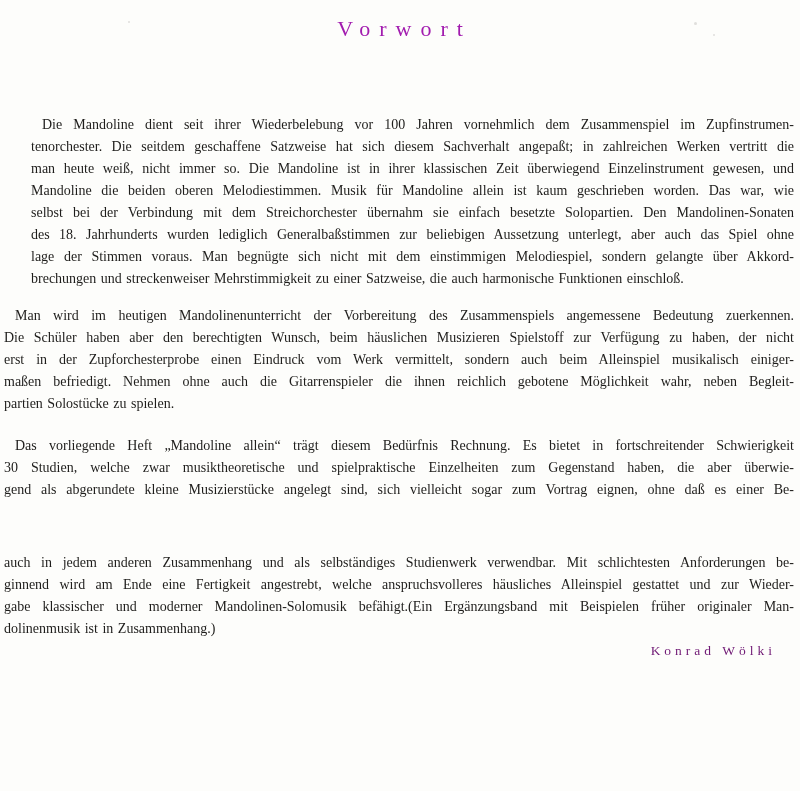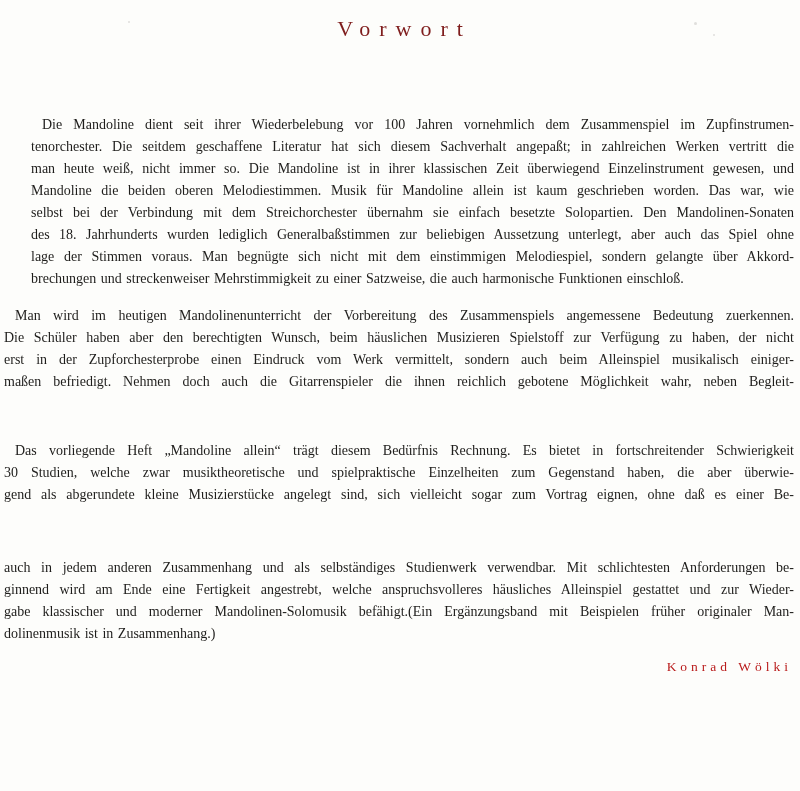--- a/index.html
+++ b/index.html
@@ -16,46 +16,46 @@
   }
   .title {
     margin: 0;
     padding-top: 14px;
     padding-left: 9px; 
     text-align: center;
     font-size: 22px;
     font-weight: normal;
     letter-spacing: 9px;
     line-height: 30px;
-    color: #7f1d1d;
+    color: #a21caf;
   }
   .para {
     padding: 0 6px 0 4px;
     font-size: 14px;
     line-height: 22px;
     word-spacing: 1px;
   }
   .para-1 { margin-top: 70px; margin-left: 27px; }
   .para-2 { margin-top: 15px; }
-  .para-3 { margin-top: 47px; }
+  .para-3 { margin-top: 20px; }
   .para-4 { margin-top: 51px; }
   .line {
     text-align: justify;
     text-align-last: justify;
     white-space: normal;
   }
   .line.first { text-indent: 11px; }
   .line.last { text-align-last: left; }
   .signature {
-    margin-top: 14px;
-    padding-right: 8px;
+    margin-top: 3px;
+    padding-right: 24px;
     text-align: right;
     font-size: 13.5px;
     letter-spacing: 4px;
-    color: #b91c1c;
+    color: #701a75;
   }
   .speck {
     position: absolute;
     border-radius: 50%;
     background: #c9c7c2;
     opacity: 0.55;
   }
   .speck.s1 { left: 694px; top: 22px;  width: 3px; height: 3px; }
   .speck.s2 { left: 713px; top: 34px;  width: 2px; height: 2px; }
   .speck.s3 { left: 128px; top: 21px;  width: 2px; height: 2px; }
@@ -66,34 +66,35 @@
 <main class="page">
 
   <div class="speck s1"></div>
   <div class="speck s2"></div>
   <div class="speck s3"></div>
 
   <h1 class="title">Vorwort</h1>
 
   <section class="para para-1">
     <div class="line first">Die Mandoline dient seit ihrer Wiederbelebung vor 100 Jahren vornehmlich dem Zusammenspiel im Zupfinstrumen-</div>
-    <div class="line">tenorchester. Die seitdem geschaffene Literatur hat sich diesem Sachverhalt angepaßt; in zahlreichen Werken vertritt die</div>
+    <div class="line">tenorchester. Die seitdem geschaffene Satzweise hat sich diesem Sachverhalt angepaßt; in zahlreichen Werken vertritt die</div>
     <div class="line">man heute weiß, nicht immer so. Die Mandoline ist in ihrer klassischen Zeit überwiegend Einzelinstrument gewesen, und</div>
     <div class="line">Mandoline die beiden oberen Melodiestimmen. Musik für Mandoline allein ist kaum geschrieben worden. Das war, wie</div>
     <div class="line">selbst bei der Verbindung mit dem Streichorchester übernahm sie einfach besetzte Solopartien. Den Mandolinen-Sonaten</div>
     <div class="line">des 18. Jahrhunderts wurden lediglich Generalbaßstimmen zur beliebigen Aussetzung unterlegt, aber auch das Spiel ohne</div>
     <div class="line">lage der Stimmen voraus. Man begnügte sich nicht mit dem einstimmigen Melodiespiel, sondern gelangte über Akkord-</div>
     <div class="line last">brechungen und streckenweiser Mehrstimmigkeit zu einer Satzweise, die auch harmonische Funktionen einschloß.</div>
   </section>
 
   <section class="para para-2">
     <div class="line first">Man wird im heutigen Mandolinenunterricht der Vorbereitung des Zusammenspiels angemessene Bedeutung zuerkennen.</div>
     <div class="line">Die Schüler haben aber den berechtigten Wunsch, beim häuslichen Musizieren Spielstoff zur Verfügung zu haben, der nicht</div>
     <div class="line">erst in der Zupforchesterprobe einen Eindruck vom Werk vermittelt, sondern auch beim Alleinspiel musikalisch einiger-</div>
-    <div class="line">maßen befriedigt. Nehmen doch auch die Gitarrenspieler die ihnen reichlich gebotene Möglichkeit wahr, neben Begleit-</div>
+    <div class="line">maßen befriedigt. Nehmen ohne auch die Gitarrenspieler die ihnen reichlich gebotene Möglichkeit wahr, neben Begleit-</div>
+    <div class="line last">partien Solostücke zu spielen.</div>
   </section>
 
   <section class="para para-3">
     <div class="line first">Das vorliegende Heft „Mandoline allein“ trägt diesem Bedürfnis Rechnung. Es bietet in fortschreitender Schwierigkeit</div>
     <div class="line">30 Studien, welche zwar musiktheoretische und spielpraktische Einzelheiten zum Gegenstand haben, die aber überwie-</div>
     <div class="line">gend als abgerundete kleine Musizierstücke angelegt sind, sich vielleicht sogar zum Vortrag eignen, ohne daß es einer Be-</div>
   </section>
 
   <section class="para para-4">
     <div class="line">auch in jedem anderen Zusammenhang und als selbständiges Studienwerk verwendbar. Mit schlichtesten Anforderungen be-</div>

